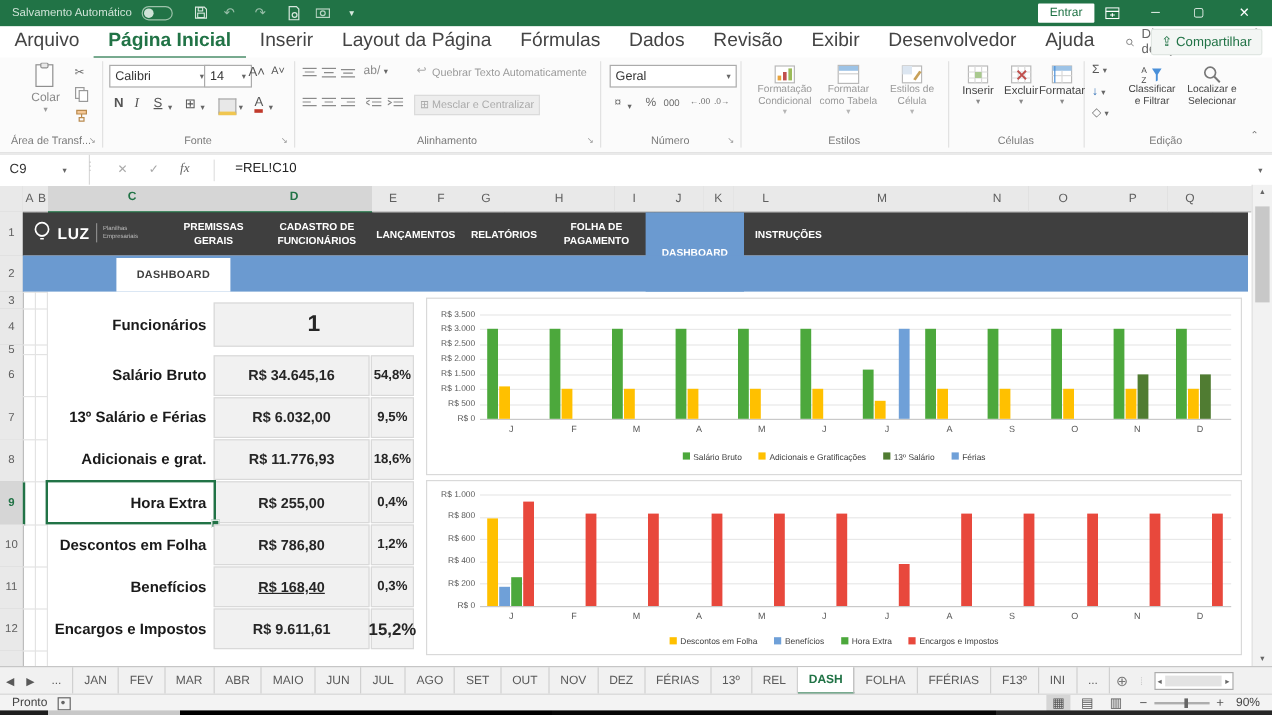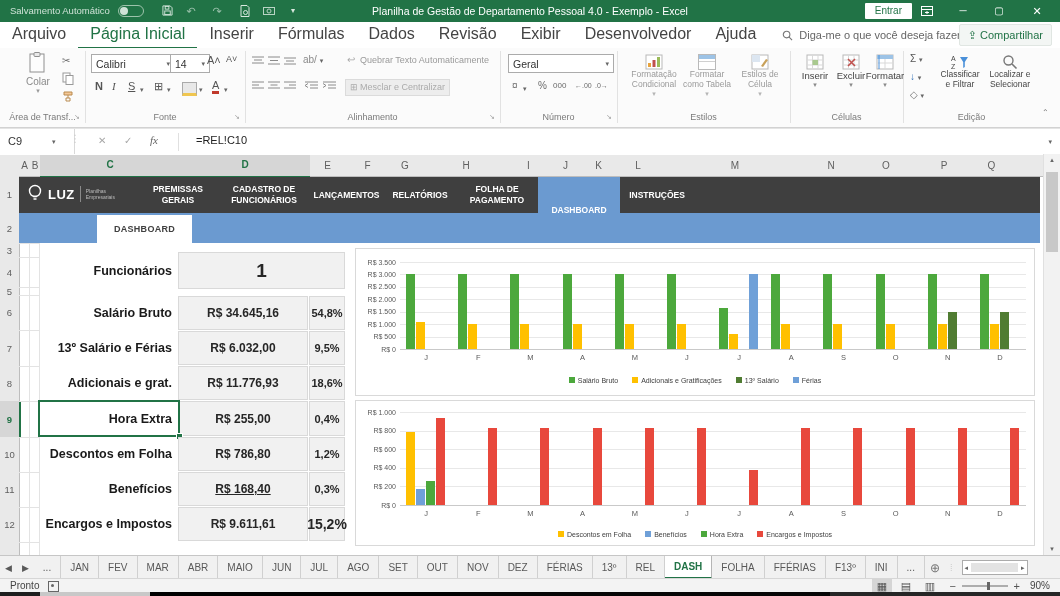--- a/index.html
+++ b/index.html
@@ -11,21 +11,21 @@
   .tb-txt{font-size:9.5px;color:#cfe3d7;line-height:22px;}
   .toggle{width:24px;height:10px;border:1px solid #9dc3ab;border-radius:6px;top:5px;}
   .toggle .knob{position:absolute;left:1px;top:1px;width:8px;height:8px;border-radius:50%;background:#cfe3d7;}
   .qat-ic{font-size:11px;color:#d8e8de;line-height:22px;text-align:center;width:18px;cursor:default;}
   .title-center{left:50%;transform:translateX(-50%);top:0;font-size:10.5px;color:#fff;line-height:22px;white-space:nowrap;}
   .entrar{top:3px;height:16px;background:#fff;color:#217346;font-size:10px;line-height:16px;padding:0 10px;border-radius:1px;}
   .winbtn{top:0;height:22px;width:30px;text-align:center;color:#fff;font-size:10px;line-height:22px;}
   
   .ribbontabs{left:0;top:22px;width:1060px;height:26px;background:#fff;display:flex;align-items:center;}
   .rtab{font-size:16px;color:#444;padding:0 12px;height:26px;line-height:26px;white-space:nowrap;}
-  .rtab.active{color:#217346;font-weight:normal;border-bottom:2.5px solid #217346;}
+  .rtab.active{color:#217346;font-weight:bold;border-bottom:2.5px solid #217346;}
   .searchbox{display:flex;align-items:center;margin-left:14px;color:#666;font-size:11px;gap:6px;}
   .share{position:absolute;right:8px;top:24px;font-size:11px;color:#217346;background:#f3f6f4;border:1px solid #e0e6e2;
          height:20px;line-height:20px;padding:0 8px;border-radius:2px;}
   
   .ribbon{left:0;top:48px;width:1060px;height:79px;background:#fbfbfb;border-bottom:1px solid #d2d2d2;}
   .grplbl{font-size:9px;color:#7a7a7a;text-align:center;white-space:nowrap;}
   .launcher{font-size:7px;color:#9a9a9a;}
   .bigbtn{display:flex;flex-direction:column;align-items:center;font-size:10px;color:#5a5a5a;}
   .mini{font-size:10px;color:#6a6a6a;line-height:14px;}
   .combo{background:#fff;border:1px solid #ababab;font-size:10.5px;color:#333;display:flex;align-items:center;
@@ -113,39 +113,39 @@
           <circle cx="5.5" cy="7.5" r="2" fill="none" stroke="#d8e8de"></circle>
         </svg>
     </span>
     <span class="abs qat-ic" style="left:260px;">
       <svg width="12" height="9" viewBox="0 0 12 9" style="margin:6px auto 0;">
           <rect x=".5" y="1.5" width="11" height="7" fill="none" stroke="#b9d4c4"></rect>
           <circle cx="6" cy="5" r="2" fill="none" stroke="#b9d4c4"></circle>
         </svg>
     </span>
     <span class="abs qat-ic" style="left:284px;font-size:8px;">▾</span>
-    <span class="abs title-center">Planilha de Gestão de Departamento Pessoal 4.0 - Exemplo  -  Excel</span>
     <span class="abs entrar" style="right:148px;">Entrar</span>
     <span class="abs winbtn" style="right:118px;">
       <svg width="12" height="10" viewBox="0 0 12 10" style="margin:6px auto 0;">
           <rect x=".5" y=".5" width="11" height="9" fill="none" stroke="#fff"></rect>
           <path d="M.5 3.5h11" stroke="#fff"></path>
           <path d="M4 6.5h4M6 5v3" stroke="#fff"></path>
         </svg>
     </span>
     <span class="abs winbtn" style="right:82px;">─</span>
     <span class="abs winbtn" style="right:46px;">▢</span>
     <span class="abs winbtn" style="right:8px;font-size:11px;">✕</span>
   </div>
 
   <div class="abs ribbontabs">
     <span id="ribbon-tabs" style="display: flex;">
         <span class="rtab">Arquivo</span>
         <span class="rtab active">Página Inicial</span>
         <span class="rtab">Inserir</span>
+        <span class="rtab">Layout da Página</span>
         <span class="rtab">Fórmulas</span>
         <span class="rtab">Dados</span>
         <span class="rtab">Revisão</span>
         <span class="rtab">Exibir</span>
         <span class="rtab">Desenvolvedor</span>
         <span class="rtab">Ajuda</span>
       </span>
     <span class="searchbox">
       <svg width="11" height="11" viewBox="0 0 12 12">
           <circle cx="5" cy="5" r="3.6" fill="none" stroke="#777" stroke-width="1.2"></circle>

